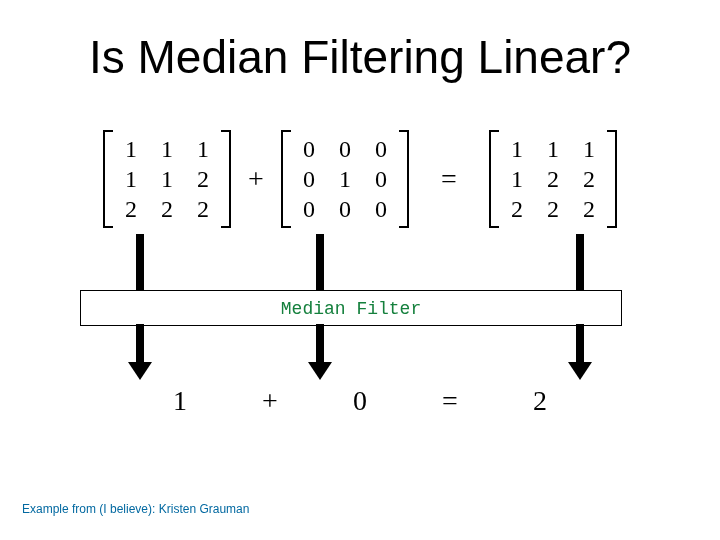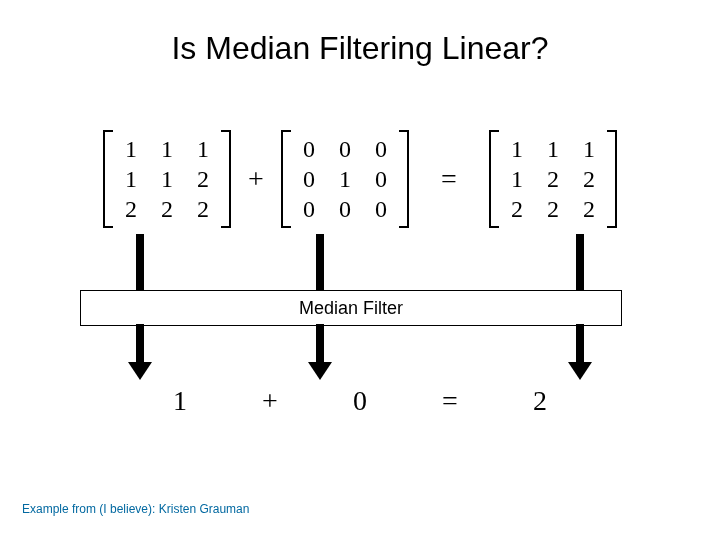--- a/index.html
+++ b/index.html
@@ -16,21 +16,21 @@
     position: relative;
     width: 720px;
     height: 540px;
   }
   .title {
     position: absolute;
     top: 30px;
     left: 0;
     width: 100%;
     text-align: center;
-    font-size: 32px;
+    font-size: 46px;
   }
   .content {
     position: absolute;
     top: 130px;
     left: 40px;
     width: 640px;
   }
   .row {
     display: flex;
     align-items: center;
@@ -84,21 +84,22 @@
     left: 80px;
     width: 540px;
     height: 34px;
     border: 1px solid #000;
     background: #fff;
     text-align: center;
     font-size: 18px;
     line-height: 34px;
   }
   .filter-label {
-    color: #000000;
+    color: #15803d;
+    font-family: Liberation Mono, monospace;
   }
   
   .arrow {
     position: absolute;
     width: 20px;
   }
   .arrow svg {
     display: block;
   }
   .results-row {

